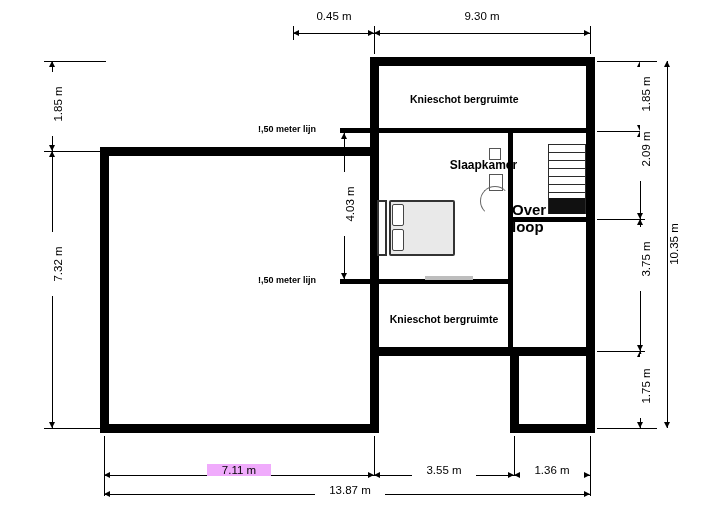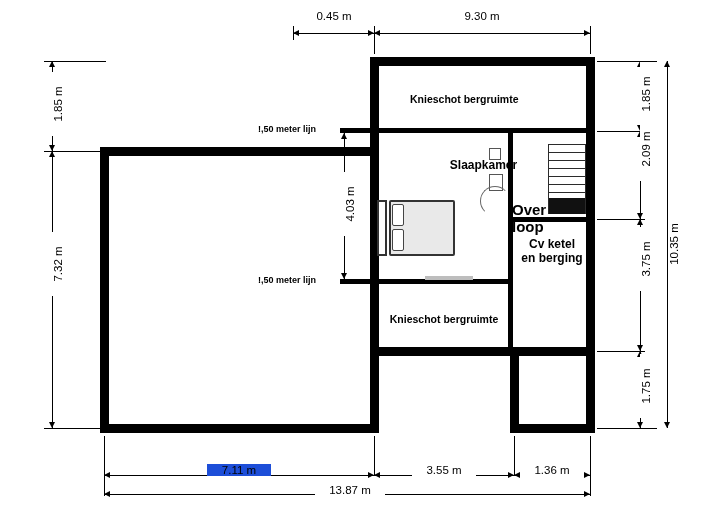--- a/index.html
+++ b/index.html
@@ -183,22 +183,20 @@
   <div class="stair-step" style="left:549px; top:192px; width:36px;"></div>
   <div class="stair-solid" style="left:549px; top:198px; width:36px; height:16px;"></div>
 
   <div class="room-label" style="left:410px; top:93px; width:180px; font-size:10.5px; text-align:left;">Knieschot  bergruimte</div>
 
   <div class="room-label" style="left:380px; top:159px; width:125px; font-size:12px;margin-left:41px;">Slaapkamer</div>
 
   <div class="room-label" style="left:512px; top:153px; width:48px; font-size:15px; text-align:left;margin-top:48px;">Over
 loop</div>
 
-  <div class="room-label" style="left:508px; top:238px; width:88px; font-size:12px;">Cv ketel
-en berging</div>
 
   <div class="room-label" style="left:379px; top:313px; width:130px; font-size:10.5px;">Knieschot bergruimte</div>
 
 
 
   <div class="small-label" style="left:258px; top:124px;">!,50 meter lijn</div>
   <div class="small-label" style="left:258px; top:275px;">!,50 meter lijn</div>
 
   <div class="ext" style="left:293px; top:26px; width:1px; height:14px;"></div>
   <div class="ext" style="left:374px; top:26px; width:1px; height:28px;"></div>
@@ -215,21 +213,21 @@
   <div class="dim-text" style="left:450px; top:10px; width:64px; text-align:center;">9.30 m</div>
 
   <div class="ext" style="left:104px; top:436px; width:1px; height:60px;"></div>
   <div class="ext" style="left:374px; top:436px; width:1px; height:40px;"></div>
   <div class="ext" style="left:514px; top:436px; width:1px; height:40px;"></div>
   <div class="ext" style="left:590px; top:436px; width:1px; height:60px;"></div>
 
   <div class="dimline h" style="left:104px; top:475px; width:270px;"></div>
   <div class="arrow left" style="left:104px; top:472px;"></div>
   <div class="arrow right" style="left:368px; top:472px;"></div>
-  <div class="dim-text" style="left:207px; top:464px; width:64px; text-align:center; background:#1d4ed8;">7.11 m</div>
+  <div class="dim-text" style="left:207px; top:464px; width:64px; text-align:center; background:#f0abfc;">7.11 m</div>
 
   <div class="dimline h" style="left:374px; top:475px; width:140px;"></div>
   <div class="arrow left" style="left:374px; top:472px;"></div>
   <div class="arrow right" style="left:508px; top:472px;"></div>
   <div class="dim-text" style="left:412px; top:464px; width:64px; text-align:center; background:#ffffff;">3.55 m</div>
 
   <div class="dimline h" style="left:514px; top:475px; width:76px;"></div>
   <div class="arrow left" style="left:514px; top:472px;"></div>
   <div class="arrow right" style="left:584px; top:472px;"></div>
   <div class="dim-text" style="left:520px; top:464px; width:64px; text-align:center; background:#ffffff;">1.36 m</div>

